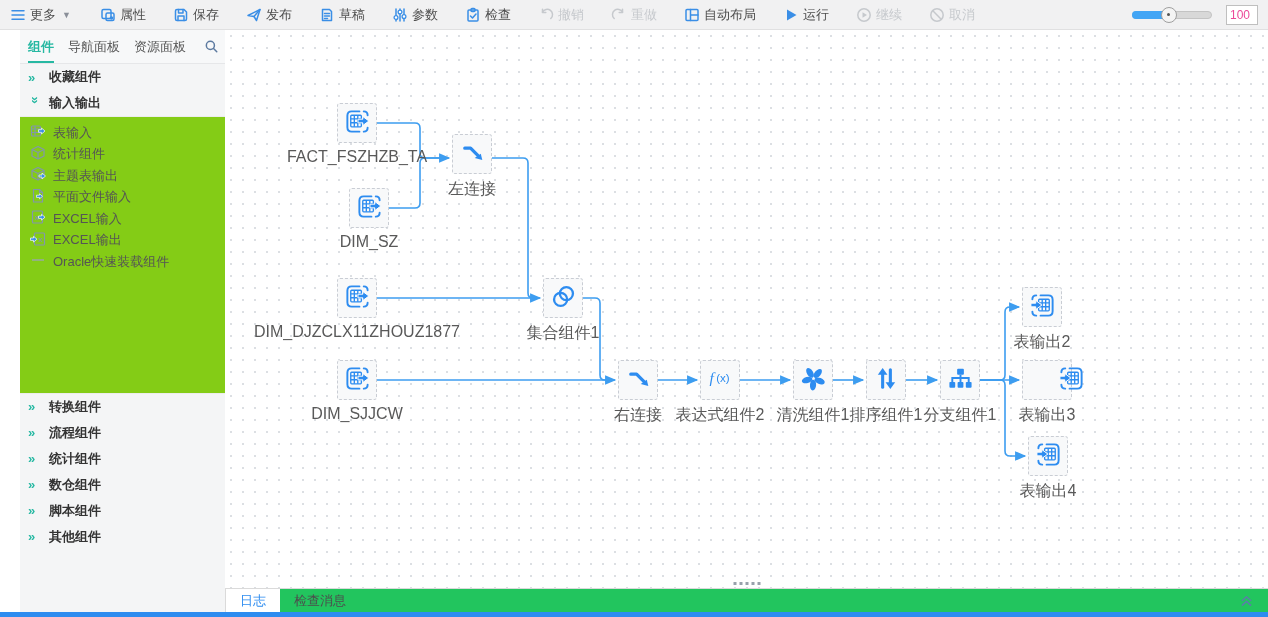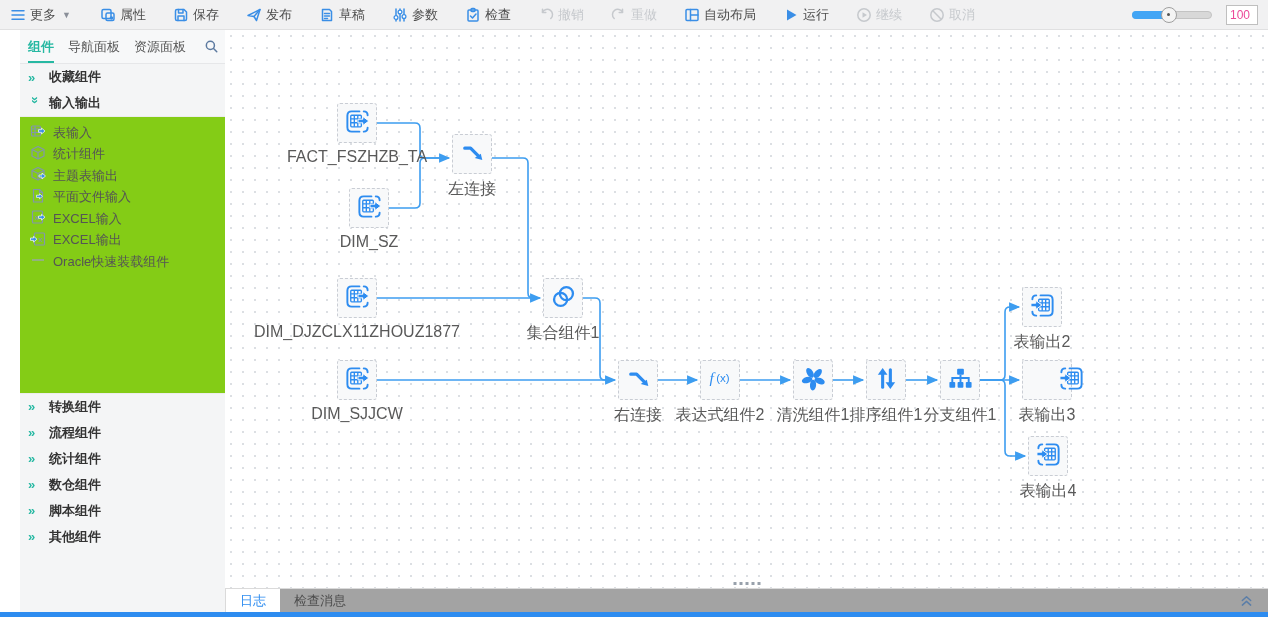--- a/index.html
+++ b/index.html
@@ -61,21 +61,21 @@
   .edges-svg { position:absolute; left:0; top:0; }
   .node { position:absolute; width:40px; height:40px; background:#f8f9fa; border:1px dashed #c9cdd4;
           border-radius:3px; display:flex; align-items:center; justify-content:center; cursor:pointer; }
   .node-label { position:absolute; top:44px; left:50%; transform:translateX(-50%); font-size:16px;
                 color:#595959; white-space:nowrap; }
   .canvas-drag-dots { position:absolute; left:50%; bottom:3px; transform:translateX(-50%);
                       display:flex; gap:3px; cursor:row-resize; }
   .canvas-drag-dots i { width:3px; height:3px; background:#98a1ab; }
 
   
-  .bottom-panel { position:absolute; left:225px; right:0; bottom:0; height:24px; background:#a3a3a3;
+  .bottom-panel { position:absolute; left:225px; right:0; bottom:0; height:24px; background:#22c55e;
                   border-top:1px solid #dadada; border-left:1px solid #dadada; display:flex; align-items:stretch; }
   .b-tab { font-size:13px; color:#4d4d4d; padding:0 14px; display:flex; align-items:center; cursor:pointer; }
   .b-tab.active { background:#fff; color:#2d8cf0; }
   .expand-icon { margin-left:auto; display:flex; align-items:center; padding-right:14px; cursor:pointer; }
   .bottom-strip { position:absolute; left:0; right:0; bottom:0; height:5px; background:#2d8cf0; }
 </style>
 </head>
 <body>
 
 <div class="app">

